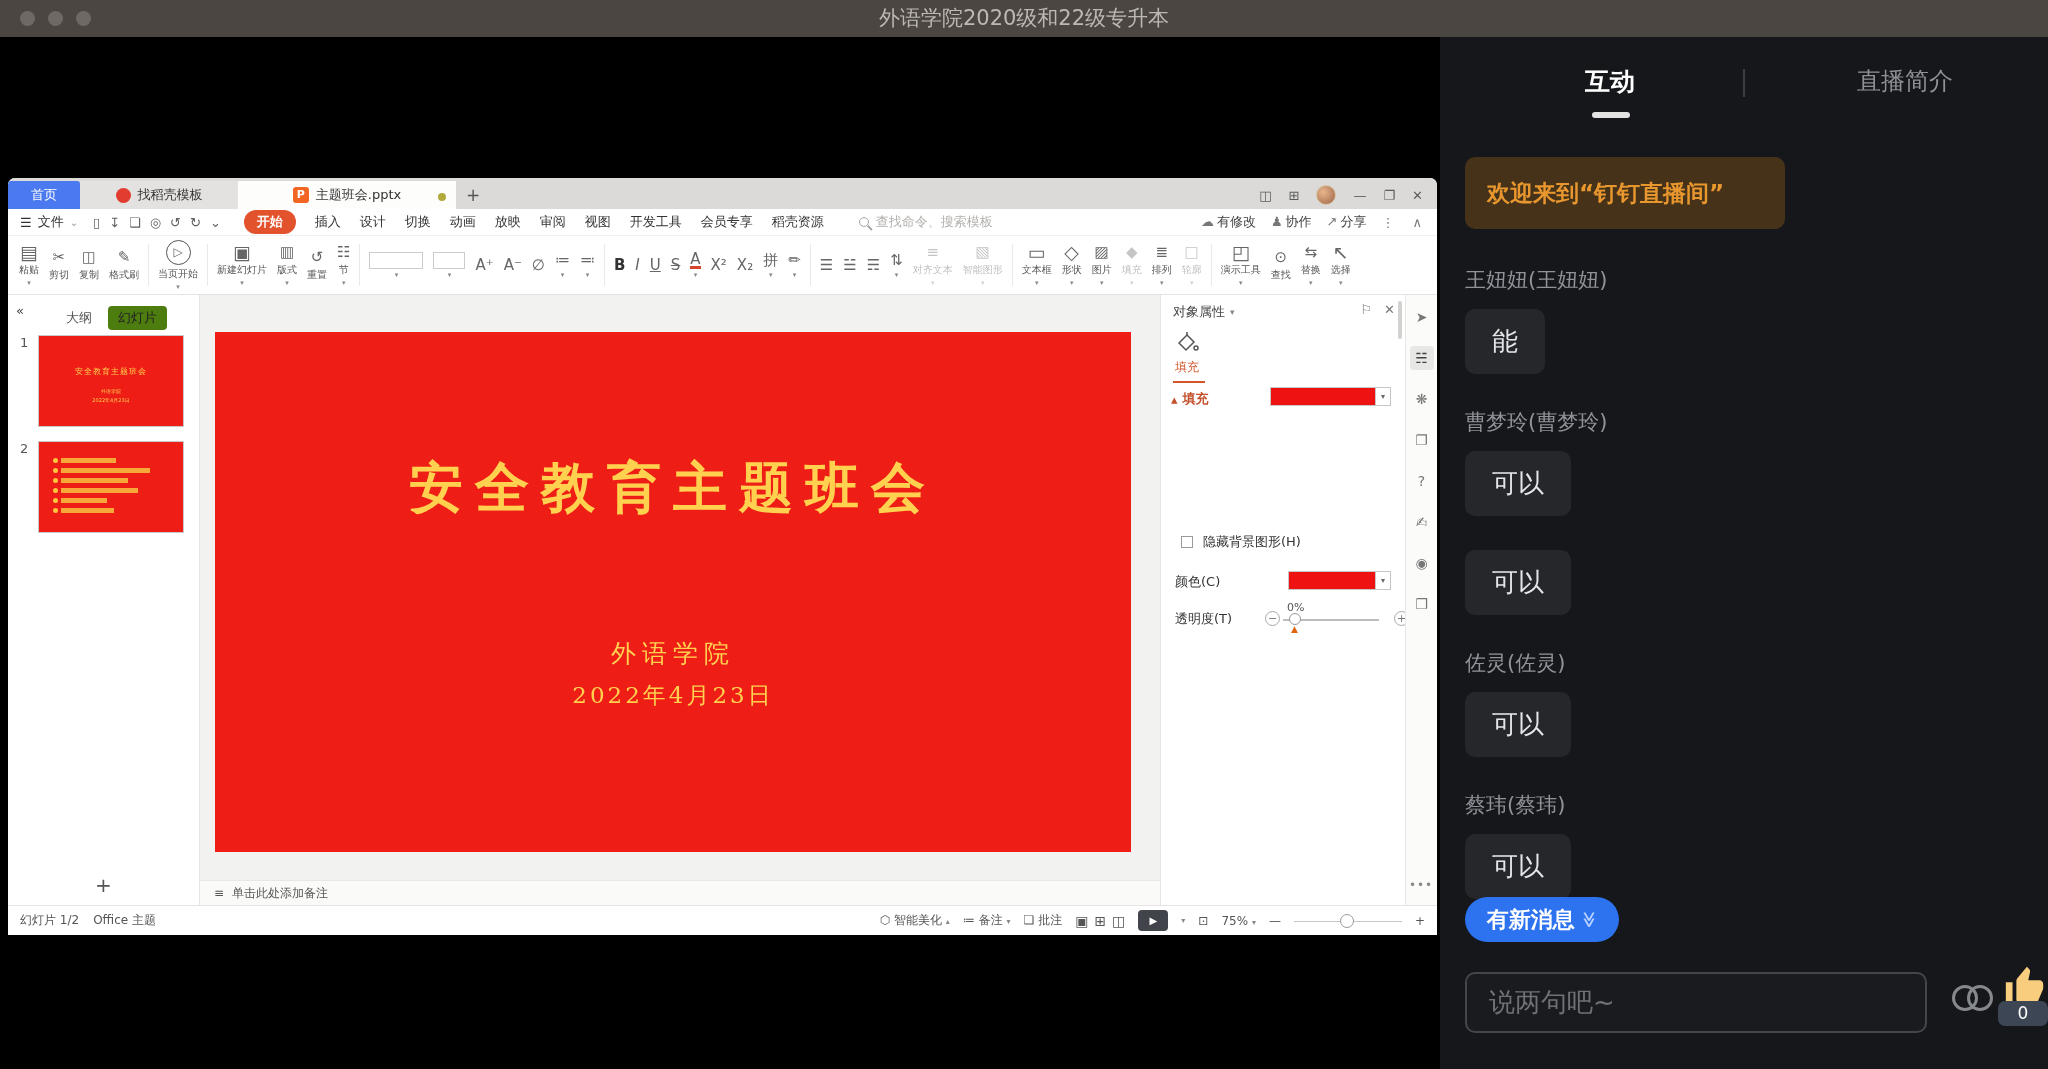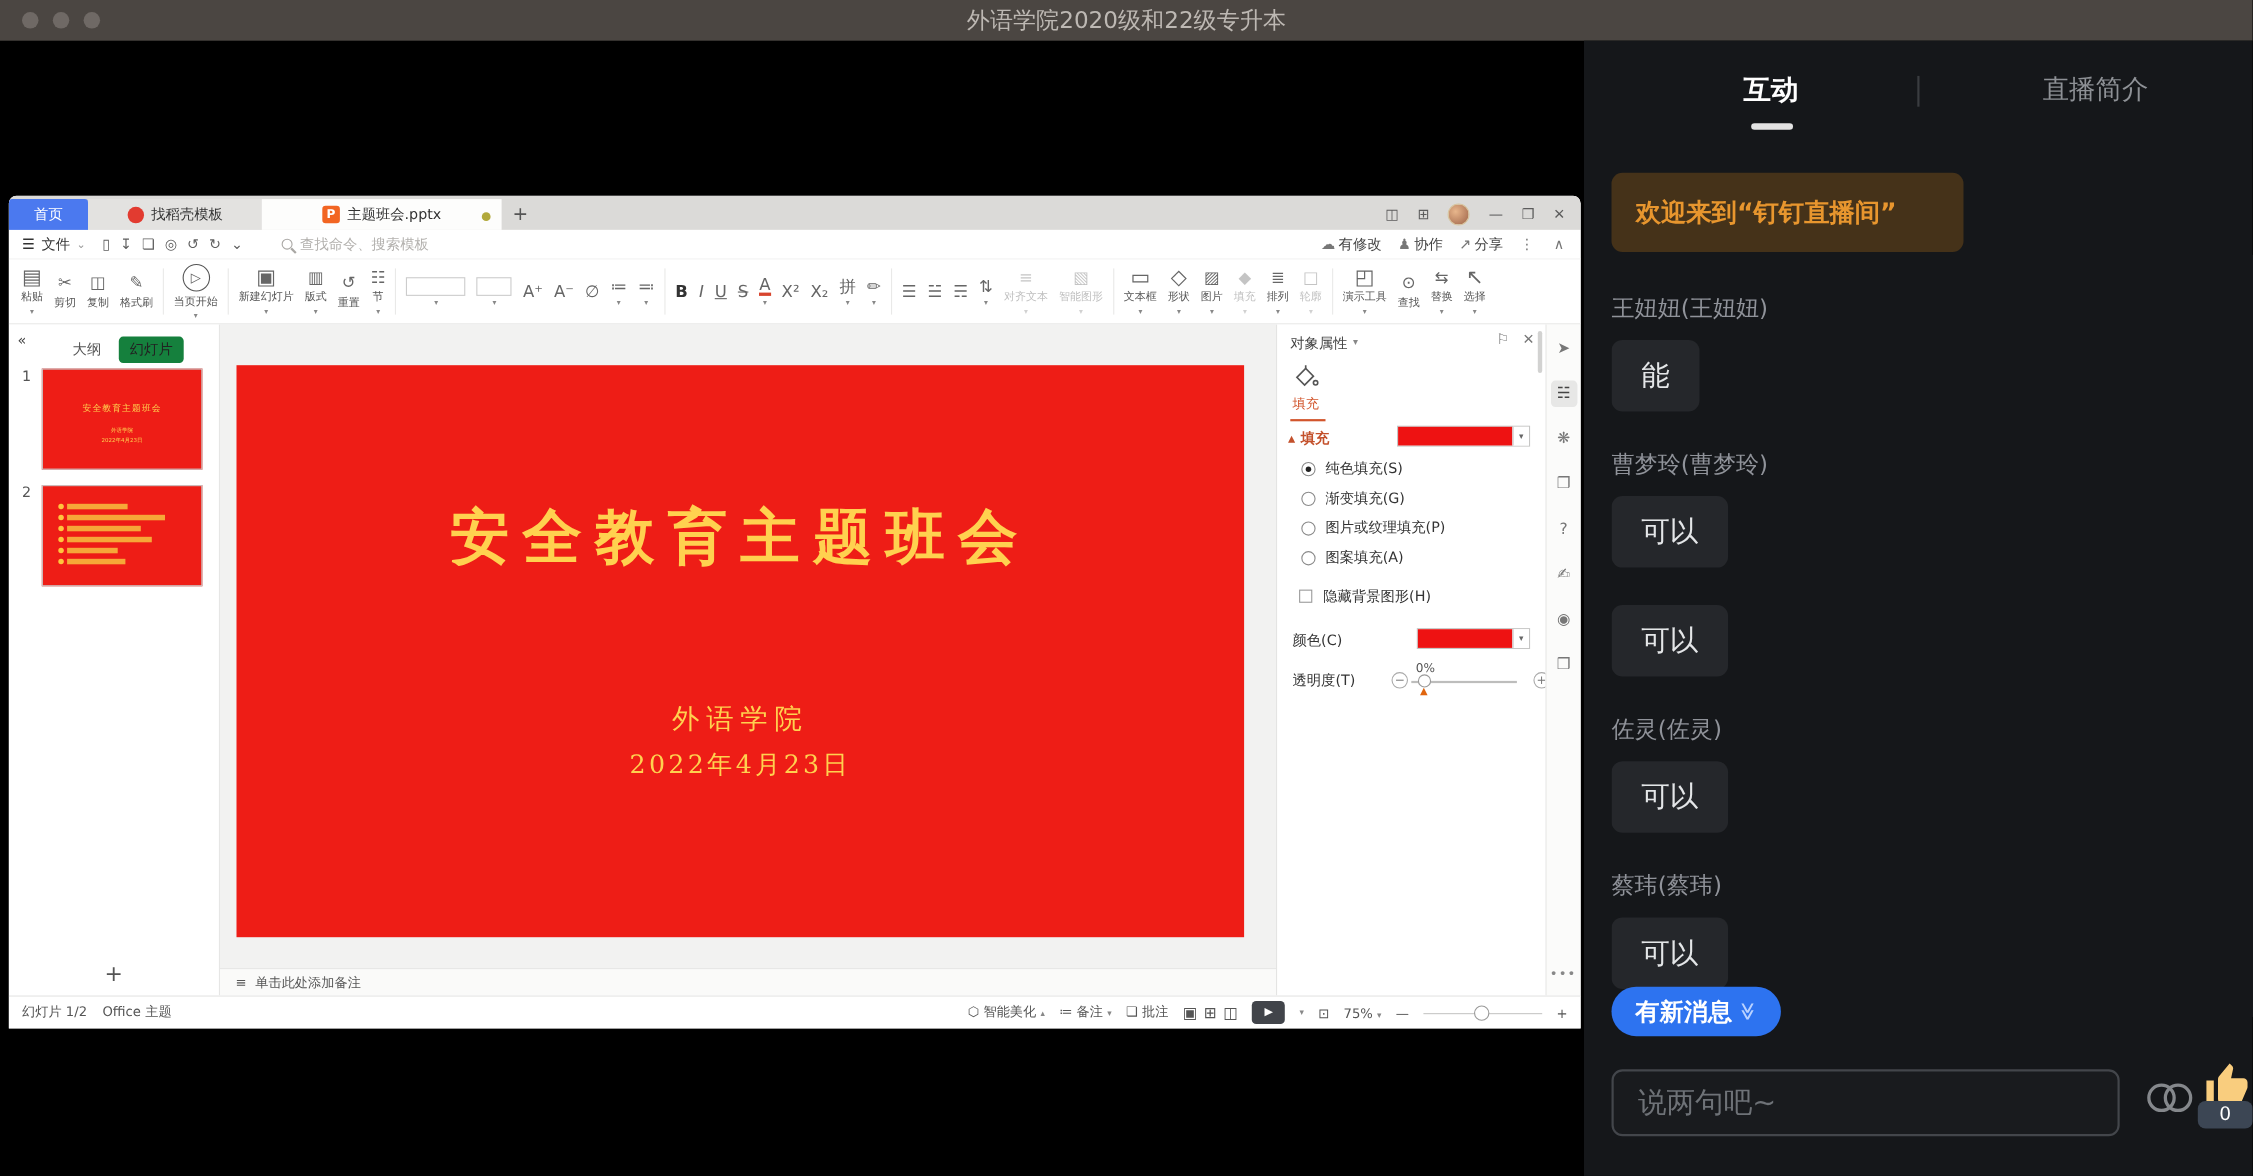--- a/index.html
+++ b/index.html
@@ -54,21 +54,21 @@
   .rib-item.b .ic{font-weight:bold;color:#333;}
   .rib-item.i .ic{font-style:italic;}
   .rib-item.u .ic{text-decoration:underline;}
   .rib-item.s .ic{text-decoration:line-through;}
   .rib-item.ured .ic{border-bottom:3px solid #d8452e;line-height:14px;}
 
   .thumbpanel{position:absolute;left:0;top:117px;width:192px;height:610px;background:#fff;border-right:1px solid #e6e6e5;}
   .tp-head{display:flex;align-items:center;height:30px;font-size:13px;color:#444;padding:0 8px;gap:8px;}
   .tp-tabs{flex:1;display:flex;justify-content:center;gap:6px;margin-top:15px;}
   .tp-tab{padding:3px 10px;border-radius:4px;color:#555;}
-  .tp-tab.active{background:#15803d;color:#222;text-align:right;}
+  .tp-tab.active{background:#4d7c0f;color:#222;text-align:right;}
   .thumb-row{display:flex;gap:6px;padding:10px 10px 4px 12px;}
   .thumb-num{font-size:13px;color:#555;width:12px;}
   .thumb{width:146px;height:92px;background:#ee1d16;border:1px solid #c9c9c9;position:relative;overflow:hidden;}
   .t1-title{position:absolute;top:30px;width:100%;text-align:center;color:#ffd14f;font-size:8px;letter-spacing:1px;}
   .t1-s1{position:absolute;top:52px;width:100%;text-align:center;color:#ffd14f;font-size:5px;}
   .t1-s2{position:absolute;top:61px;width:100%;text-align:center;color:#ffd14f;font-size:5px;}
   .t2-list{position:absolute;left:14px;top:16px;display:flex;flex-direction:column;gap:5px;width:120px;}
   .t2-row{display:flex;align-items:center;gap:3px;}
   .t2-dot{width:5px;height:5px;border-radius:50%;background:#ffc53d;flex:none;}
   .t2-bar{height:5px;background:#f6b83c;opacity:.9;}
@@ -199,20 +199,34 @@
       <span class="qicons">
 
       <span>▯</span>
           <span>↧</span>
           <span>❏</span>
           <span>◎</span>
           <span>↺</span>
           <span>↻</span>
           <span>⌄</span>
         </span>
+      <span class="menus">
+
+      <span class="menu-item active">开始</span>
+          <span class="menu-item">插入</span>
+          <span class="menu-item">设计</span>
+          <span class="menu-item">切换</span>
+          <span class="menu-item">动画</span>
+          <span class="menu-item">放映</span>
+          <span class="menu-item">审阅</span>
+          <span class="menu-item">视图</span>
+          <span class="menu-item">开发工具</span>
+          <span class="menu-item">会员专享</span>
+          <span class="menu-item">稻壳资源</span>
+        </span>
       <span class="mb-search">
         <span class="mag"></span>
         <span>查找命令、搜索模板</span>
       </span>
       <span class="mb-right">
 
       <span><span class="ic">☁</span><span>有修改</span></span>
           <span><span class="ic">♟</span><span>协作</span></span>
           <span><span class="ic">↗</span><span>分享</span></span>
           <span><span class="ic">⋮</span><span></span></span>
@@ -582,42 +596,20 @@
       </div>
       <div class="pp-tab">填充</div>
       <div class="pp-ubar"></div>
       <div class="pp-sec">
         <span>▴</span>
         <span>填充</span>
       </div>
       <div class="swatch sw1">
           <span class="sw-red"></span>
           <span class="sw-cr">▾</span>
-        </div>
-      <div class="fill-rows">
-
-          <span class="frow checked">
-            <span class="radio"></span>
-            <span>纯色填充(S)</span>
-          </span>
-
-          <span class="frow">
-            <span class="radio"></span>
-            <span>渐变填充(G)</span>
-          </span>
-
-          <span class="frow">
-            <span class="radio"></span>
-            <span>图片或纹理填充(P)</span>
-          </span>
-
-          <span class="frow">
-            <span class="radio"></span>
-            <span>图案填充(A)</span>
-          </span>
         </div>
       <div class="frow" style="position:absolute;left:20px;top:238px">
         <span class="checkbox"></span>
           <span>隐藏背景图形(H)</span>
       </div>
       <div class="pp-color" style="top:278px">颜色(C)</div>
       <div class="swatch sw2" style="top:276px">
           <span class="sw-red"></span>
           <span class="sw-cr">▾</span>
         </div>

